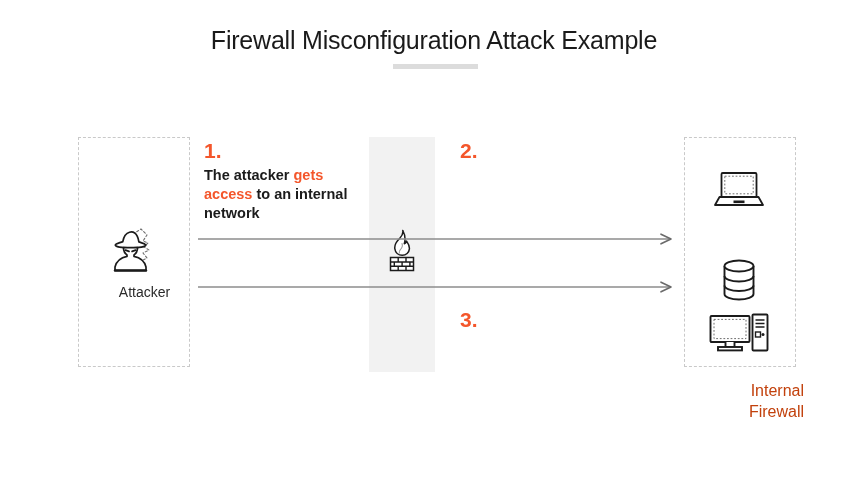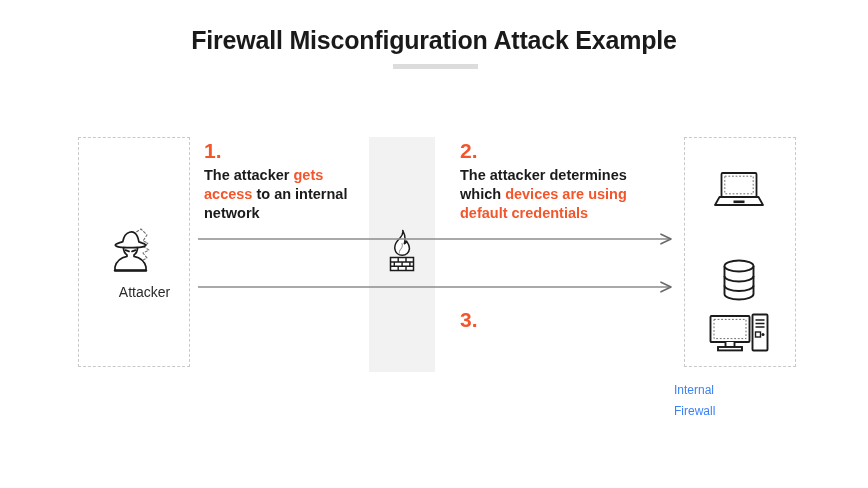--- a/index.html
+++ b/index.html
@@ -18,21 +18,21 @@
   }
 
   
   #title {
     position: absolute;
     left: 0;
     top: 26px;
     width: 868px;
     text-align: center;
     font-size: 25px;
-    font-weight: bold;
+    font-weight: normal;
     letter-spacing: -0.2px;
     color: #1a1a1a;
   }
   #title-rule {
     position: absolute;
     left: 393px;
     top: 64px;
     width: 85px;
     height: 5px;
     background: #dcdcdc;
@@ -113,24 +113,24 @@
     left: 709px;
     top: 313px;
     width: 60px;
     height: 42px;
   }
   #resources-label {
     position: absolute;
     left: 674px;
     top: 380px;
     width: 130px;
-    text-align: left;
-    font-size: 12px;
+    text-align: right;
+    font-size: 16px;
     line-height: 21px;
-    color: #3b82f6;
+    color: #c2410c;
   }
 
   
   .flow-arrow {
     position: absolute;
     left: 198px;
     width: 480px;
     height: 12px;
   }
   #arrow-1 { top: 231px; }
@@ -228,23 +228,20 @@
 
 <div class="step" id="step-1">
   <div class="step-number">1.</div>
   <div class="step-text">
     <span>The attacker </span><span class="hl">gets access</span><span> to an internal network</span>
   </div>
 </div>
 
 <div class="step" id="step-2">
   <div class="step-number">2.</div>
-  <div class="step-text">
-    <span>The attacker determines which </span><span class="hl">devices are using default credentials</span>
-  </div>
 </div>
 
 <div class="step" id="step-3">
   <div class="step-number">3.</div>
 </div>
 
 <div class="dashed-box" id="resources-box"></div>
 
 <div id="laptop-icon">
   <svg viewBox="0 0 52 38" width="52" height="38" xmlns="http://www.w3.org/2000/svg">

